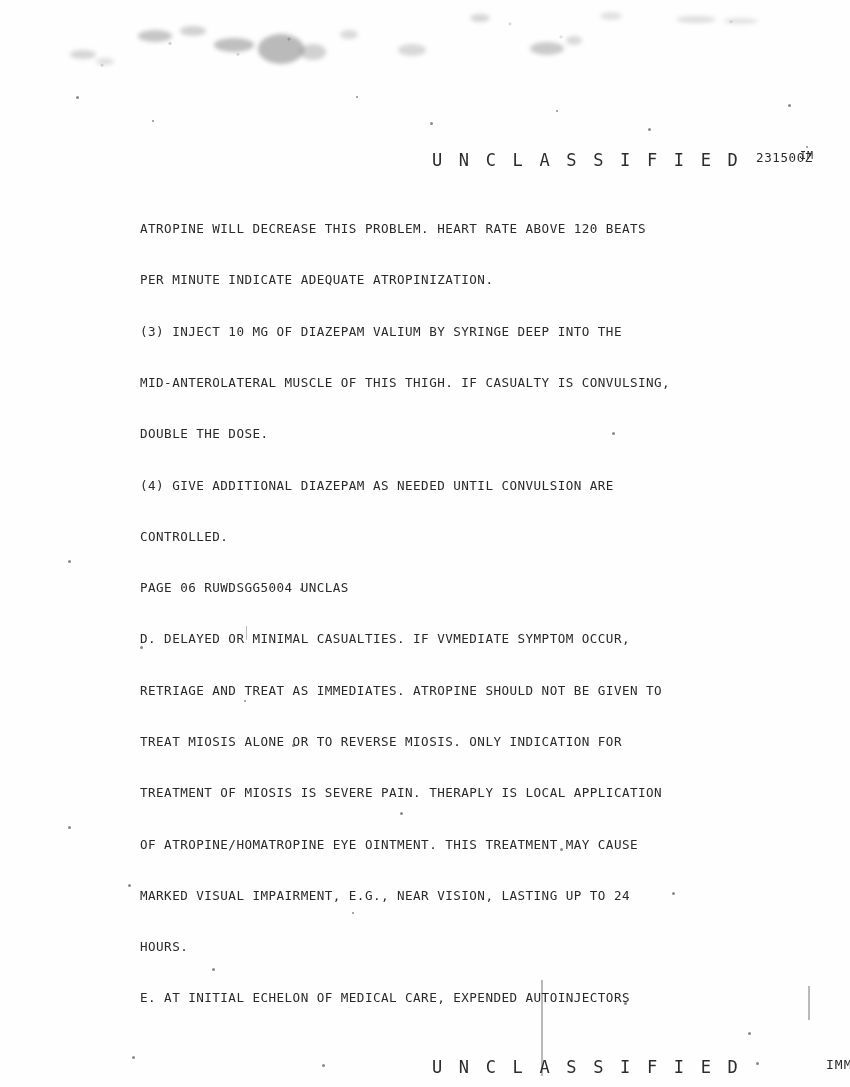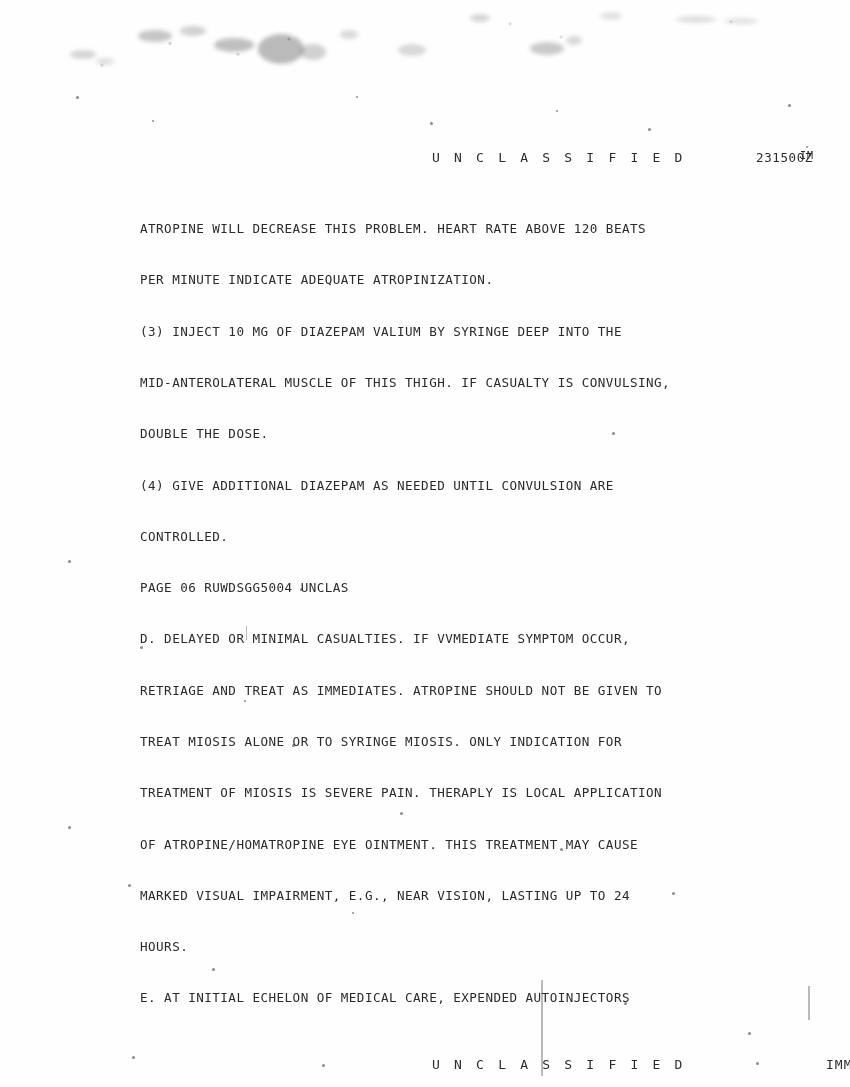--- a/index.html
+++ b/index.html
@@ -55,21 +55,21 @@
   
   #header-row {
     position: absolute;
     left: 0;
     top: 150px;
     width: 850px;
     height: 20px;
   }
   .classification {
     font-family: "DejaVu Sans Mono", monospace;
-    font-size: 13px;
+    font-size: 17px;
     letter-spacing: 3.2px;
     color: #2c2c2c;
     white-space: pre;
   }
   #header-classification {
     position: absolute;
     left: 432px;
     top: 0;
   }
   #header-right-mark {
@@ -192,21 +192,21 @@
     <span class="ln">ATROPINE WILL DECREASE THIS PROBLEM. HEART RATE ABOVE 120 BEATS</span>
     <span class="ln">PER MINUTE INDICATE ADEQUATE ATROPINIZATION.</span>
     <span class="ln">(3) INJECT 10 MG OF DIAZEPAM VALIUM BY SYRINGE DEEP INTO THE</span>
     <span class="ln">MID-ANTEROLATERAL MUSCLE OF THIS THIGH. IF CASUALTY IS CONVULSING,</span>
     <span class="ln">DOUBLE THE DOSE.</span>
     <span class="ln">(4) GIVE ADDITIONAL DIAZEPAM AS NEEDED UNTIL CONVULSION ARE</span>
     <span class="ln">CONTROLLED.</span>
     <span class="ln">PAGE 06 RUWDSGG5004 UNCLAS</span>
     <span class="ln">D. DELAYED OR MINIMAL CASUALTIES. IF VVMEDIATE SYMPTOM OCCUR,</span>
     <span class="ln">RETRIAGE AND TREAT AS IMMEDIATES. ATROPINE SHOULD NOT BE GIVEN TO</span>
-    <span class="ln">TREAT MIOSIS ALONE OR TO SYRINGE MIOSIS. ONLY INDICATION FOR</span>
+    <span class="ln">TREAT MIOSIS ALONE OR TO REVERSE MIOSIS. ONLY INDICATION FOR</span>
     <span class="ln">TREATMENT OF MIOSIS IS SEVERE PAIN. THERAPLY IS LOCAL APPLICATION</span>
     <span class="ln">OF ATROPINE/HOMATROPINE EYE OINTMENT. THIS TREATMENT MAY CAUSE</span>
     <span class="ln">MARKED VISUAL IMPAIRMENT, E.G., NEAR VISION, LASTING UP TO 24</span>
     <span class="ln">HOURS.</span>
     <span class="ln">E. AT INITIAL ECHELON OF MEDICAL CARE, EXPENDED AUTOINJECTORS</span>
     
     
     
     
     

